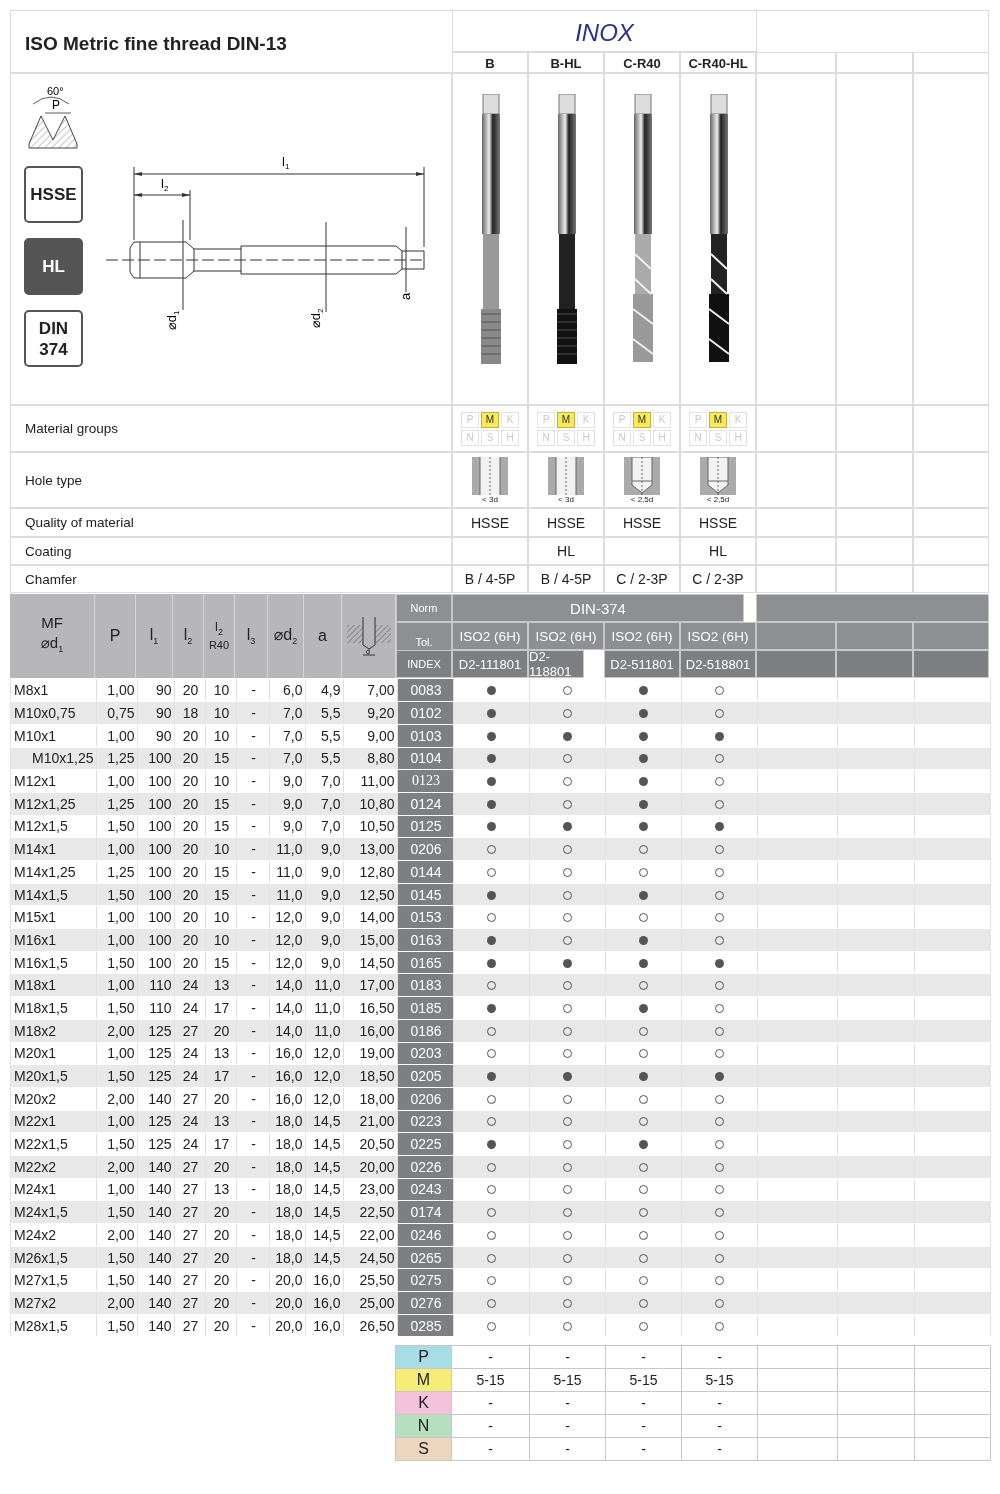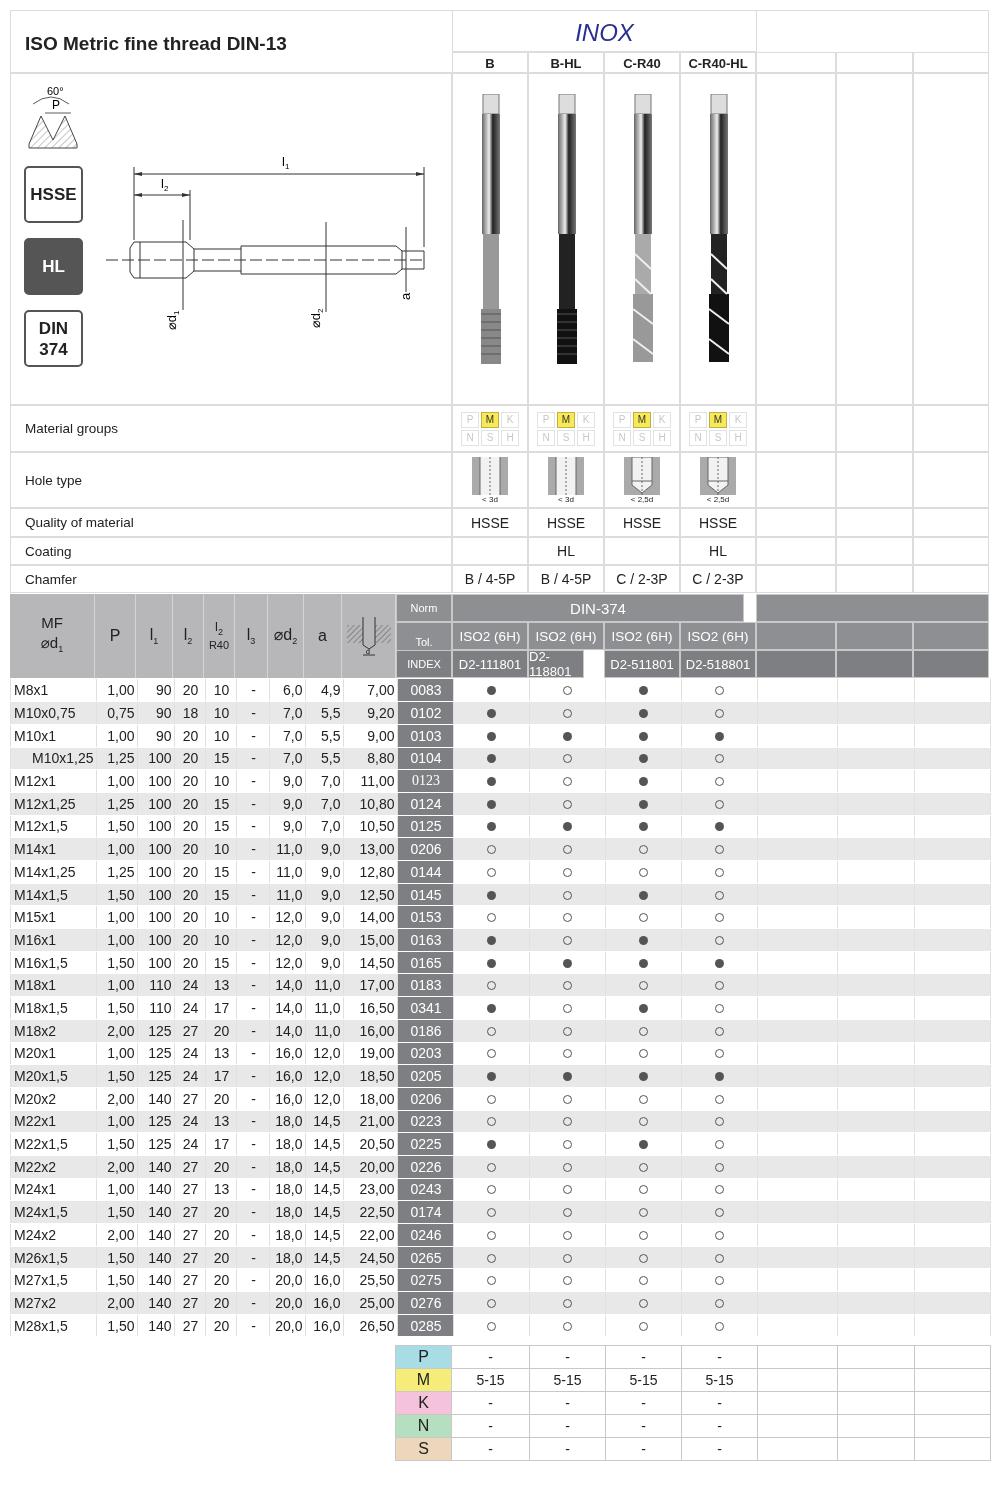--- a/index.html
+++ b/index.html
@@ -617,21 +617,21 @@
       <tr>
         <td class="l" style="width:85px;">M18x1,5</td>
         <td class="r" style="width:41px;">1,50</td>
         <td class="r" style="width:37px;">110</td>
         <td class="c" style="width:31px;">24</td>
         <td class="c" style="width:31px;">17</td>
         <td class="c" style="width:33px;">-</td>
         <td class="r" style="width:36px;">14,0</td>
         <td class="r" style="width:38px;">11,0</td>
         <td class="r" style="width:54px;">16,50</td>
-        <td class="idx" style="width:56px;">0341</td>
+        <td class="idx" style="width:56px;">0185</td>
         <td class="c" style="width:76px;"><span class="dot full"></span></td>
         <td class="c" style="width:76px;"><span class="dot empty"></span></td>
         <td class="c" style="width:76px;"><span class="dot full"></span></td>
         <td class="c" style="width:76px;"><span class="dot empty"></span></td>
         <td class="c" style="width:80px;"></td>
         <td class="c" style="width:77px;"></td>
         <td class="c" style="width:76px;"></td>
       </tr>
       <tr>
         <td class="l" style="width:85px;">M18x2</td>

